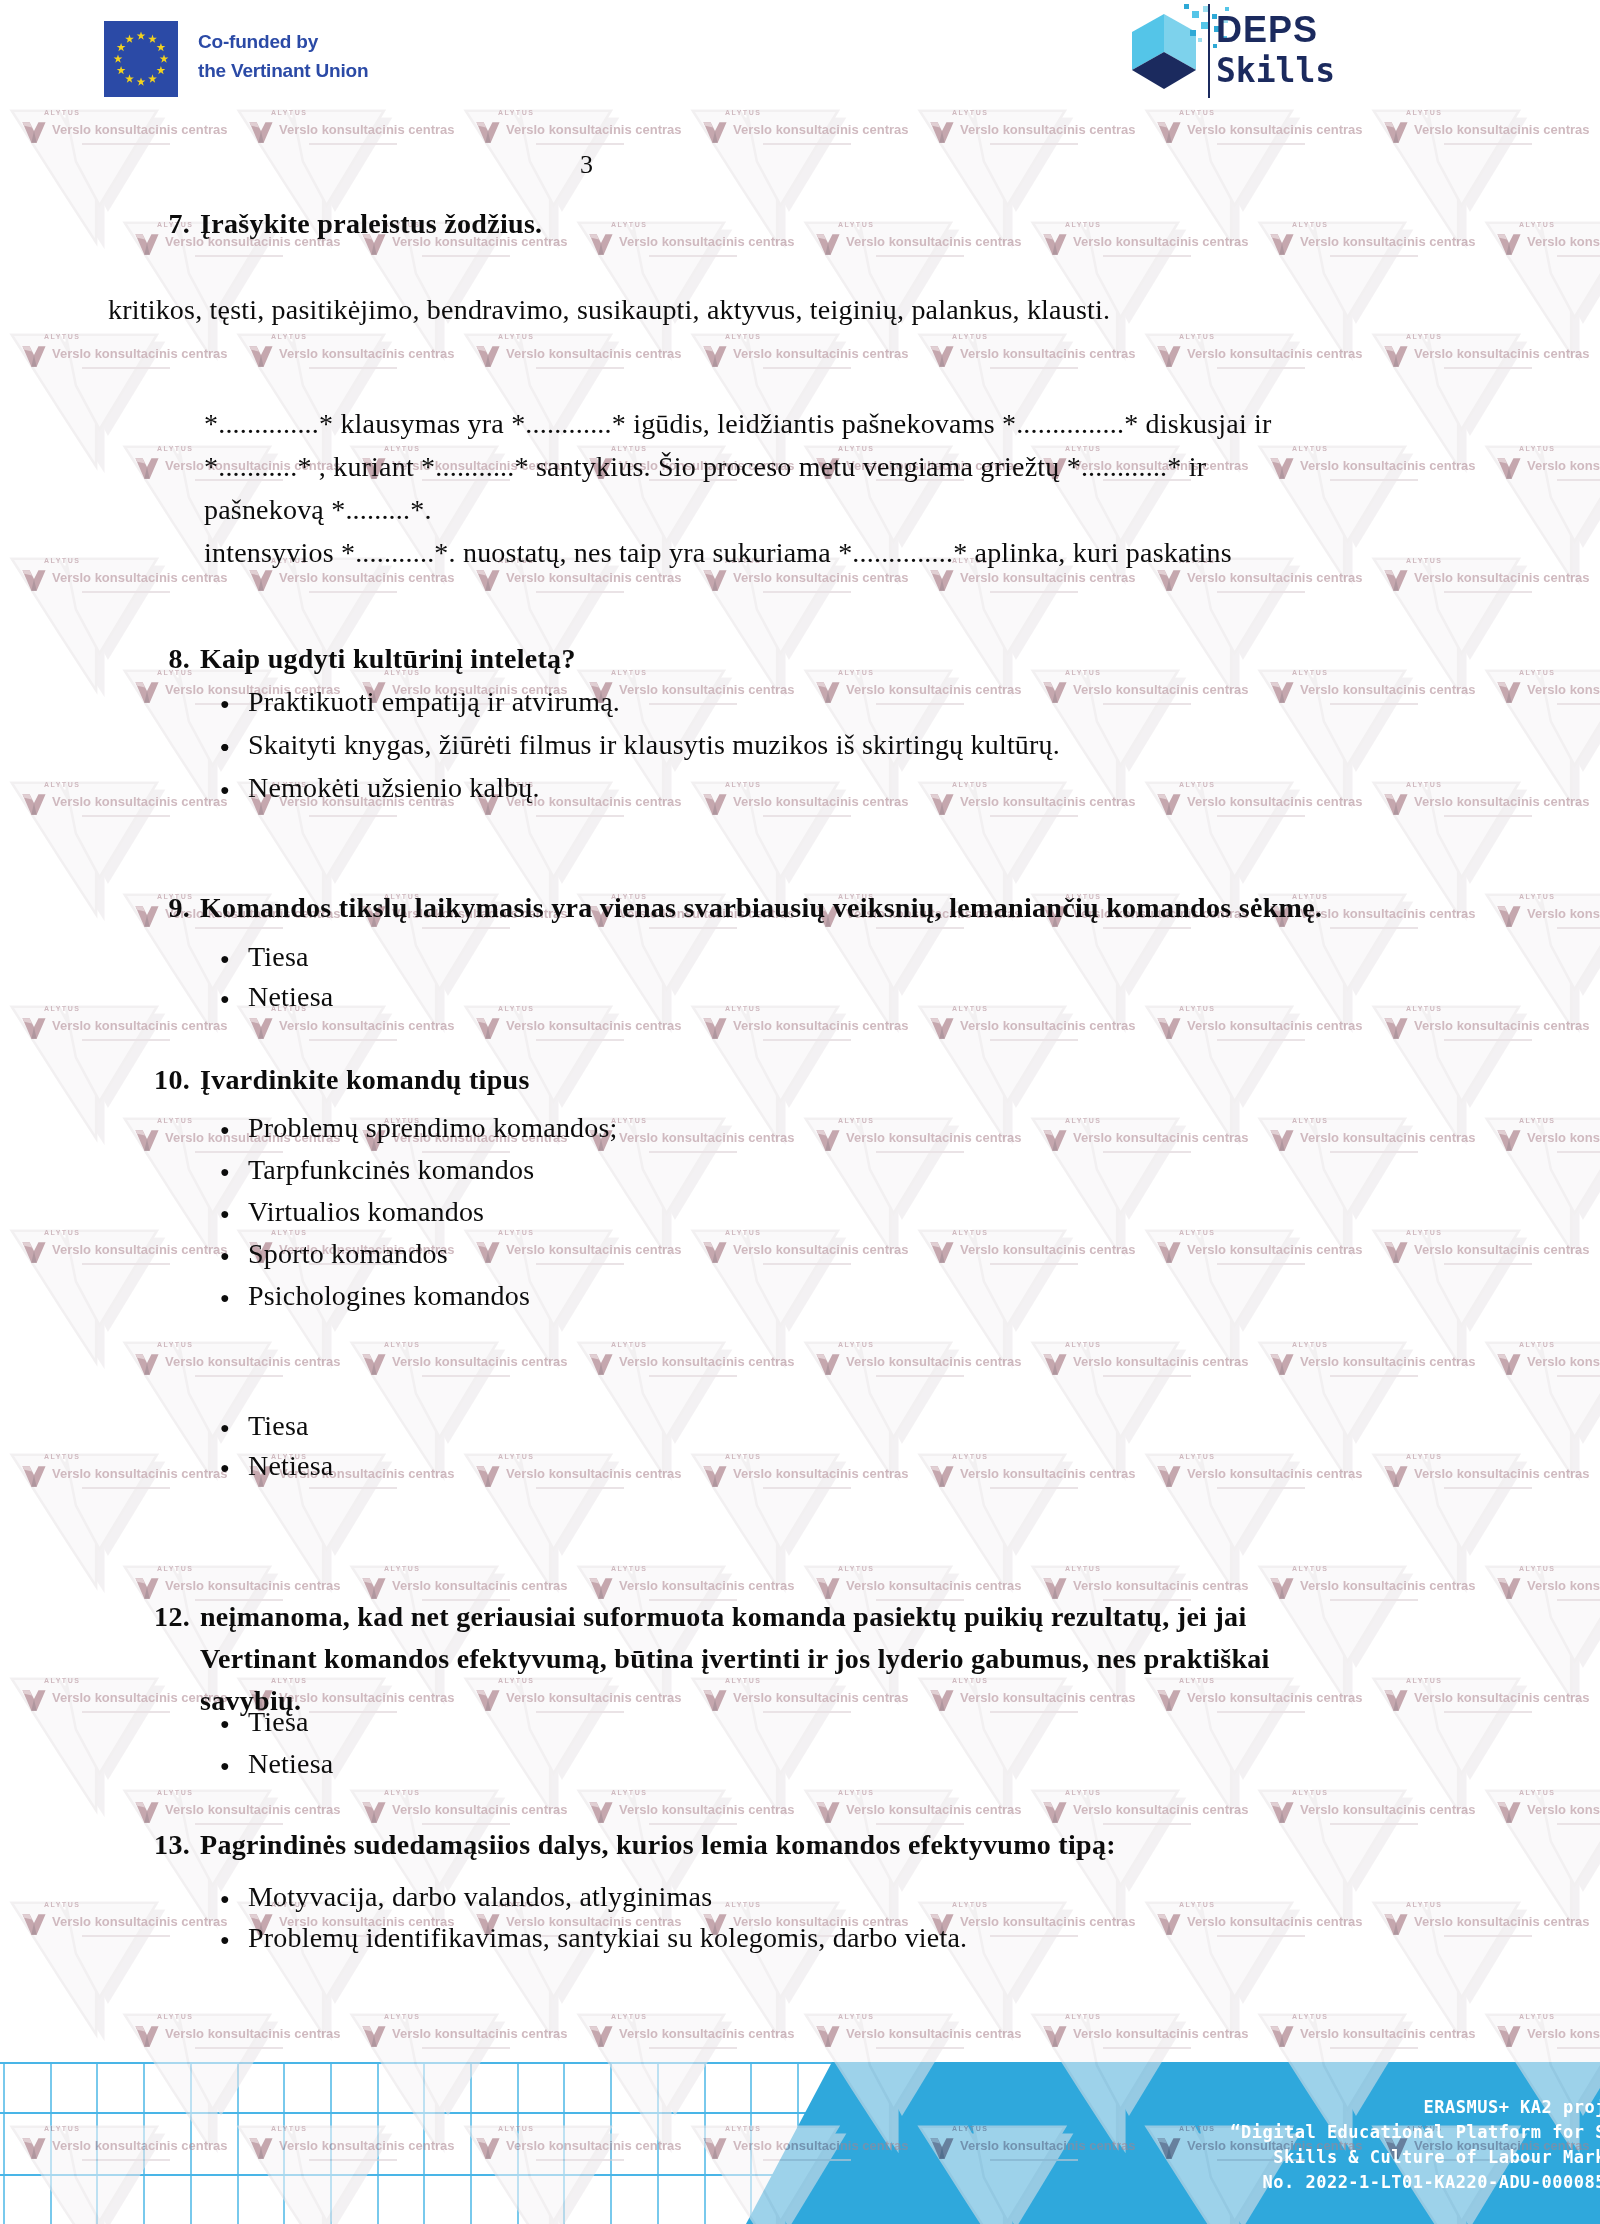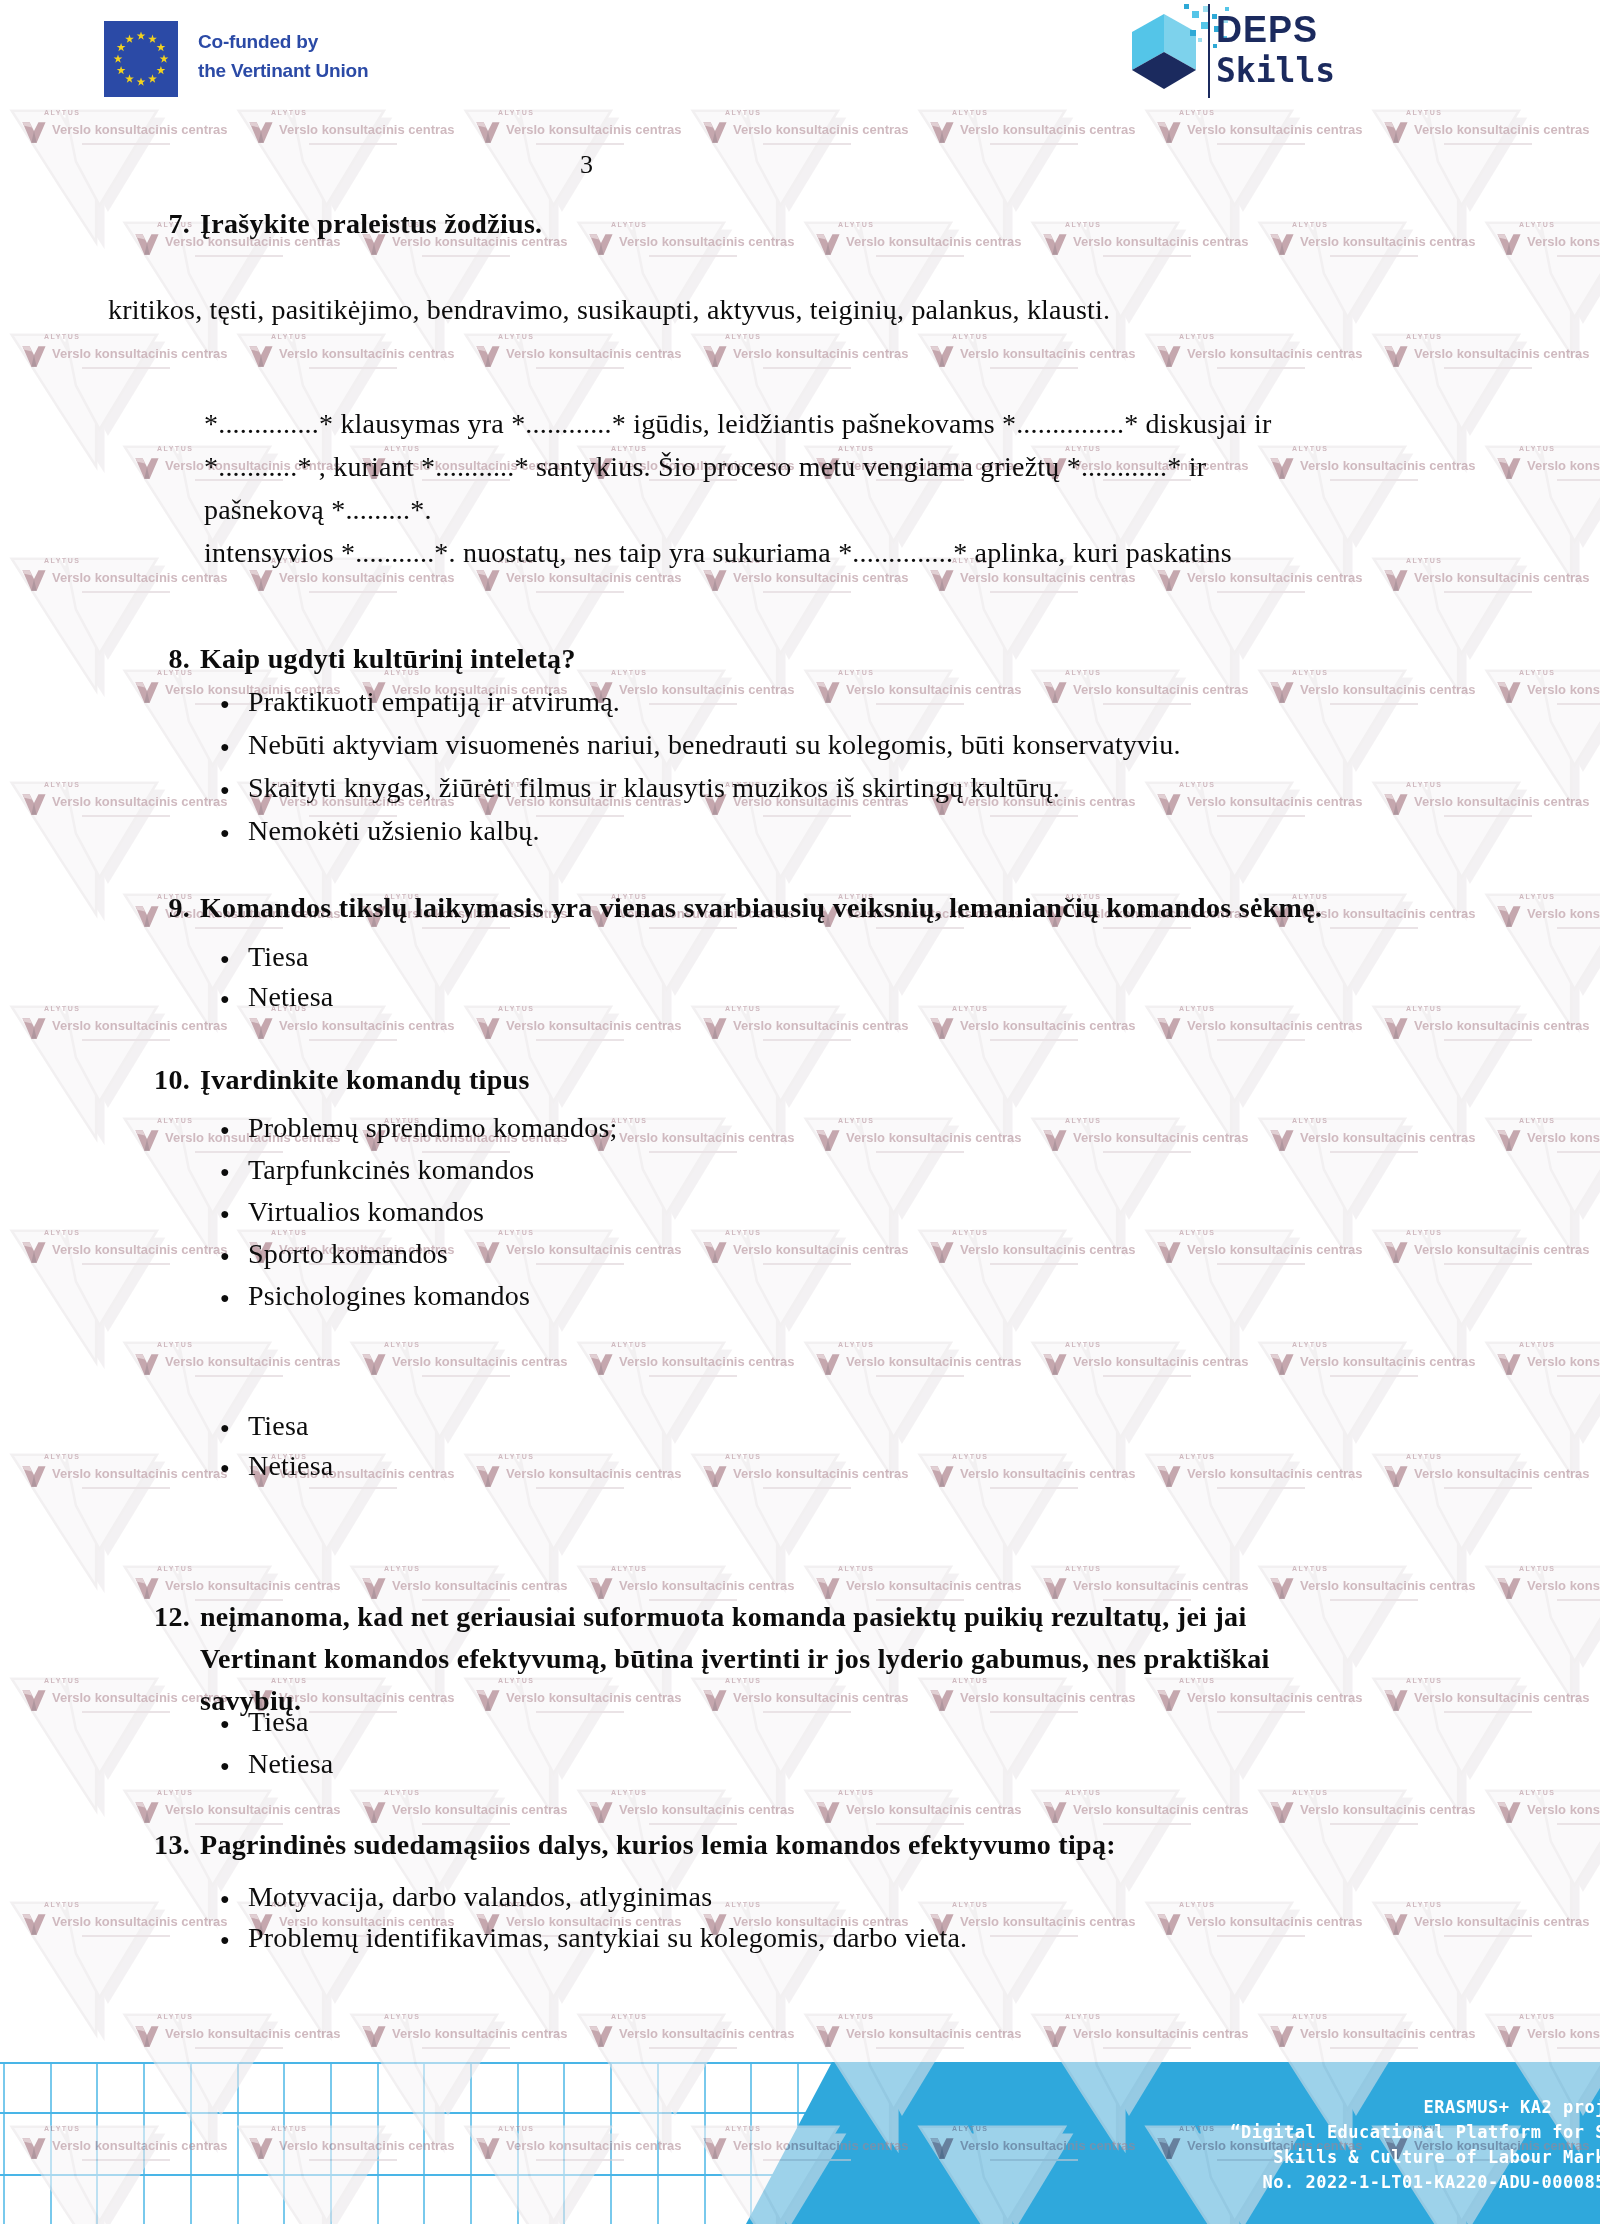--- a/index.html
+++ b/index.html
@@ -1638,21 +1638,21 @@
       <span class="mline">pašnekovą *.........*.</span>
       <span class="mline">intensyvios *...........*. nuostatų, nes taip yra sukuriama *..............* aplinka, kuri paskatins</span>
     </div>
 
     <div class="qrow" style="top:643px">
       <span class="qnum">8.</span>
       <span>Kaip ugdyti kultūrinį inteletą?</span>
     </div>
     <div class="blist" style="top:680px;line-height:43px">
       <div class="brow"><span class="bdot">●</span><span>Praktikuoti empatiją ir atvirumą.</span></div>
-      <div class="brow"><span class="bdot">●</span><span>Nebūti aktyviam visuomenės nariui, benedrauti su kolegomis, būti konservatyviu.</span></div>
+      <div class="brow"><span class="bdot">●</span></div>
       <div class="brow"><span class="bdot">●</span><span>Skaityti knygas, žiūrėti filmus ir klausytis muzikos iš skirtingų kultūrų.</span></div>
       <div class="brow"><span class="bdot">●</span><span>Nemokėti užsienio kalbų.</span></div>
     </div>
 
     <div class="qrow" style="top:892px">
       <span class="qnum">9.</span>
       <span>Komandos tikslų laikymasis yra vienas svarbiausių veiksnių, lemaniančių komandos sėkmę.</span>
     </div>
     <div class="blist" style="top:937px;line-height:40px">
       <div class="brow"><span class="bdot">●</span><span>Tiesa</span></div>

